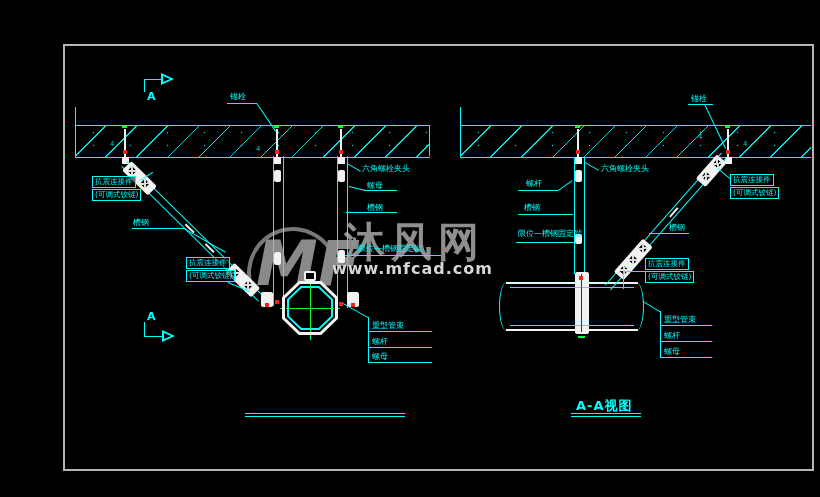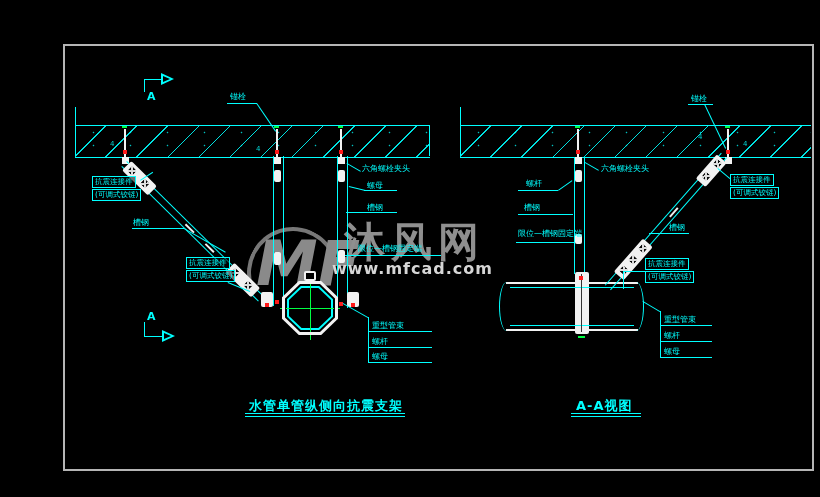--- a/index.html
+++ b/index.html
@@ -164,21 +164,20 @@
 
   <div class="lv z3" style="left:368px;top:317px;height:46px;"></div>
   <div class="lh rot z3" style="left:343px;top:303px;width:29px;transform:rotate(29.2deg);"></div>
   <div class="t z3" style="left:372px;top:322px;">重型管束</div>
   <div class="lh z3" style="left:368px;top:331px;width:64px;"></div>
   <div class="t z3" style="left:372px;top:338px;">螺杆</div>
   <div class="lh z3" style="left:368px;top:347px;width:64px;"></div>
   <div class="t z3" style="left:372px;top:353px;">螺母</div>
   <div class="lh z3" style="left:368px;top:362px;width:64px;"></div>
 
-  <div class="title z3" style="left:249px;top:399px;">水管单管纵侧向抗震支架</div>
   <div class="lh z3" style="left:245px;top:413px;width:160px;"></div>
   <div class="lh z3" style="left:245px;top:416px;width:160px;"></div>
 
   <div class="slab z2" style="left:460px;top:125px;width:351px;height:31px;"></div>
   <div class="lv z2" style="left:460px;top:107px;height:49px;"></div>
   <div class="tm z2" style="left:698px;top:134px;">4</div>
   <div class="tm z2" style="left:743px;top:141px;">4</div>
 
   <div>
     <div class="lw z2" style="left:577px;top:129px;width:2px;height:30px;"></div>

